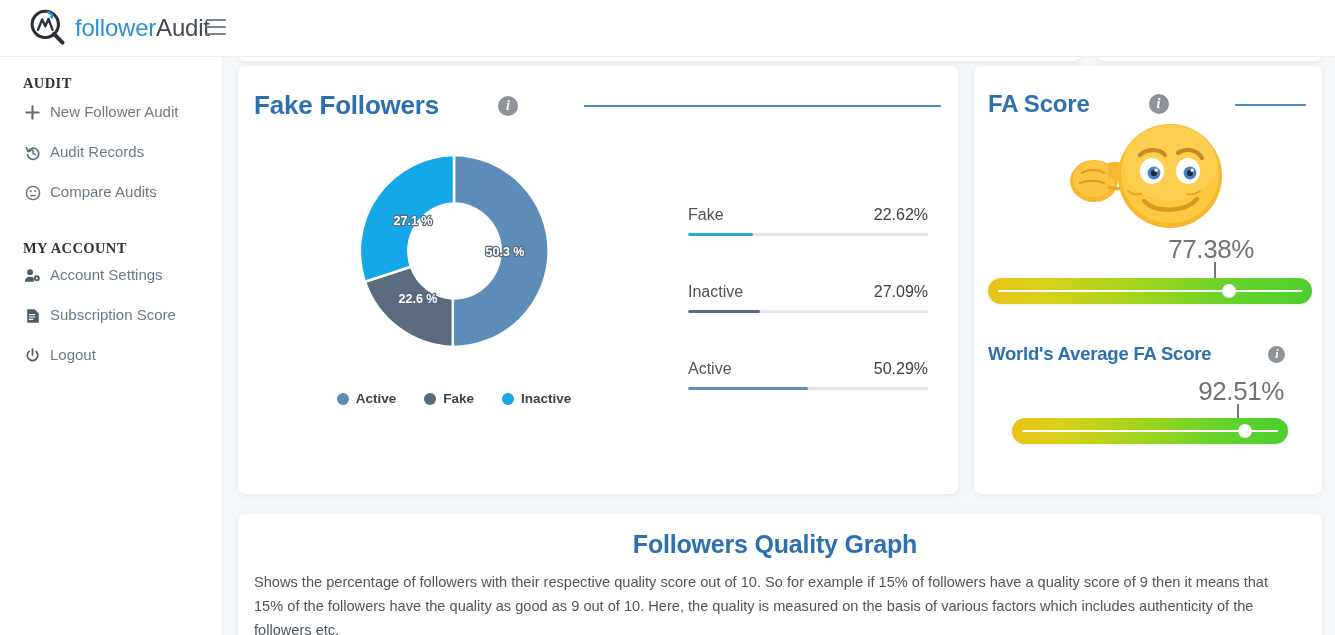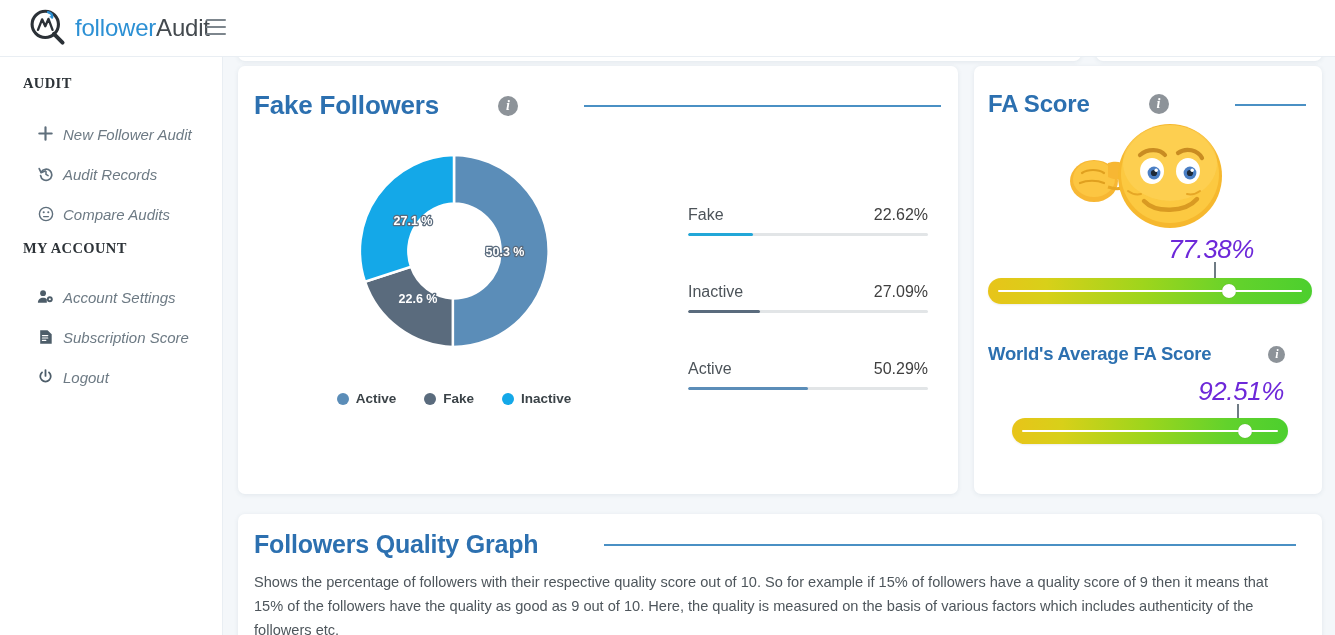--- a/index.html
+++ b/index.html
@@ -48,24 +48,24 @@
     border-right: 1px solid #e9eef3;
     z-index: 10;
   }
   .side-heading {
     font-family: "Liberation Serif", serif;
     font-size: 14.5px; font-weight: 700;
     color: #2d3338; letter-spacing: 0.4px;
     padding-left: 23px;
   }
   .side-item {
-    display: flex; align-items: flex-end;
-    height: 40px; padding-left: 36px;
+    display: flex; align-items: flex-start;
+    height: 40px; padding-left: 23px;
     color: #6d7a84; font-size: 15px;
-    cursor: pointer; white-space: nowrap; font-style: italic;
+    cursor: pointer; white-space: nowrap;
   }
   .side-ico {
     width: 19px; height: 19px; margin-right: 8px;
     display: inline-flex; align-items: center; justify-content: center;
     flex: 0 0 19px; color: #5f6f7c;
   }
   .side-ico svg { display: block; }
 
   
   .content { position: absolute; top: 57px; left: 223px; width: 1112px; height: 578px; }
@@ -133,40 +133,40 @@
     background: #e2e5e7; border-radius: 2px; overflow: hidden;
   }
   .stat-fill { position: absolute; left: 0; top: 0; height: 3px; border-radius: 2px; }
 
   
   .emoji-wrap {
     position: absolute; left: 0; top: 50px; width: 348px; height: 120px;
     display: flex; align-items: center; justify-content: center;
   }
   .score-num {
-    position: absolute; font-size: 26px; color: #6d28d9; letter-spacing: -0.4px; font-style: italic;
+    position: absolute; font-size: 26px; color: #737373; letter-spacing: -0.4px;
   }
   .tickline { position: absolute; width: 2px; background: #6f7b84; }
   .slider {
     position: absolute; height: 26px; border-radius: 13px;
     background: linear-gradient(90deg,#e8c419 0%,#d8d019 18%,#9ed51c 48%,#62d22c 78%,#4ccf2e 100%);
     box-shadow: 0 1px 2px rgba(0,0,0,0.08);
   }
   .slider-line {
     position: absolute; left: 10px; right: 10px; top: 12px;
     height: 2px; background: #ffffff; border-radius: 1px;
   }
   .slider-thumb {
     position: absolute; top: 6px; width: 14px; height: 14px;
     border-radius: 50%; background: #ffffff; cursor: pointer;
     box-shadow: 0 0 1px rgba(0,0,0,0.25);
   }
 
   
-  .qtitle-wrap { position: absolute; left: 16px; top: 16px; right: 26px; }
+  .qtitle-wrap { position: absolute; left: 16px; top: 16px; right: 26px; flex-direction: column; }
   .qdesc {
     position: absolute; left: 16px; top: 56px; right: 30px;
     font-size: 14.6px; line-height: 24px; color: #4e565c;
   }
 </style>
 </head>
 <body>
 
 <div id="app">
 

